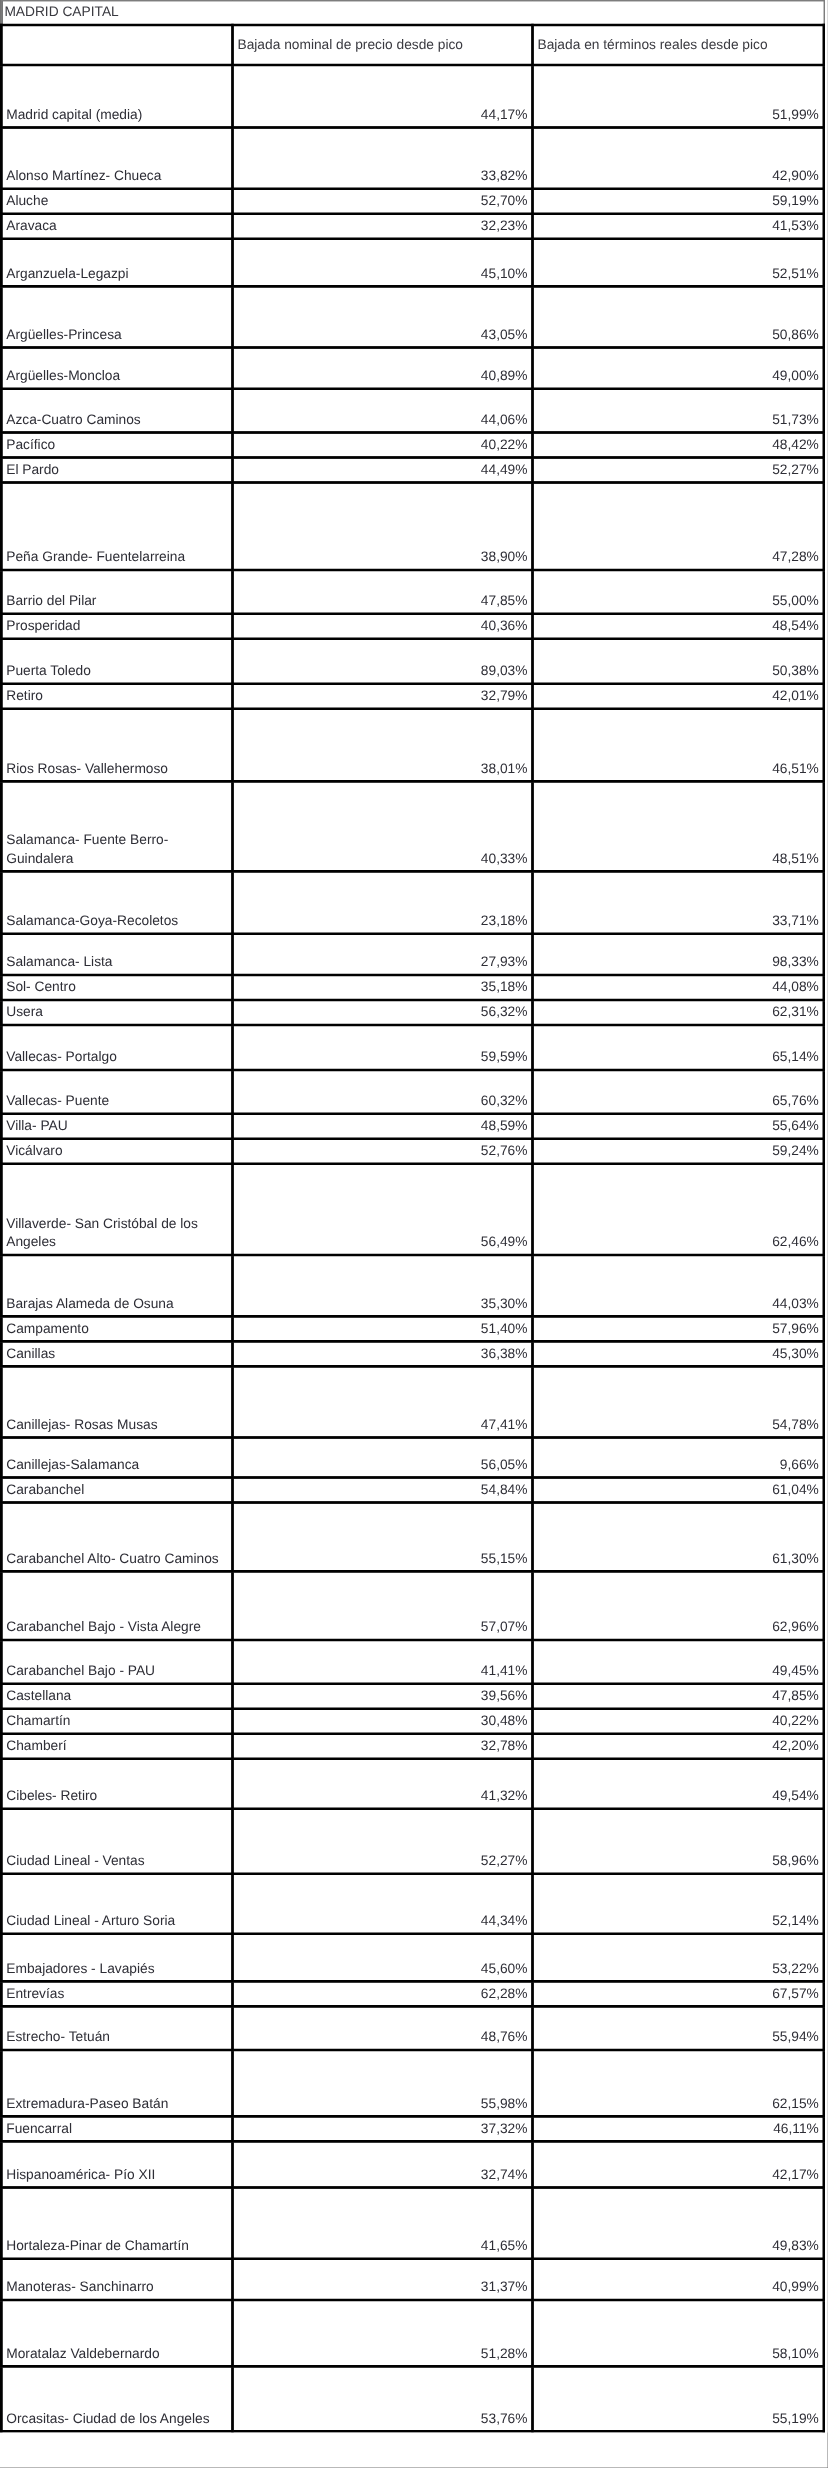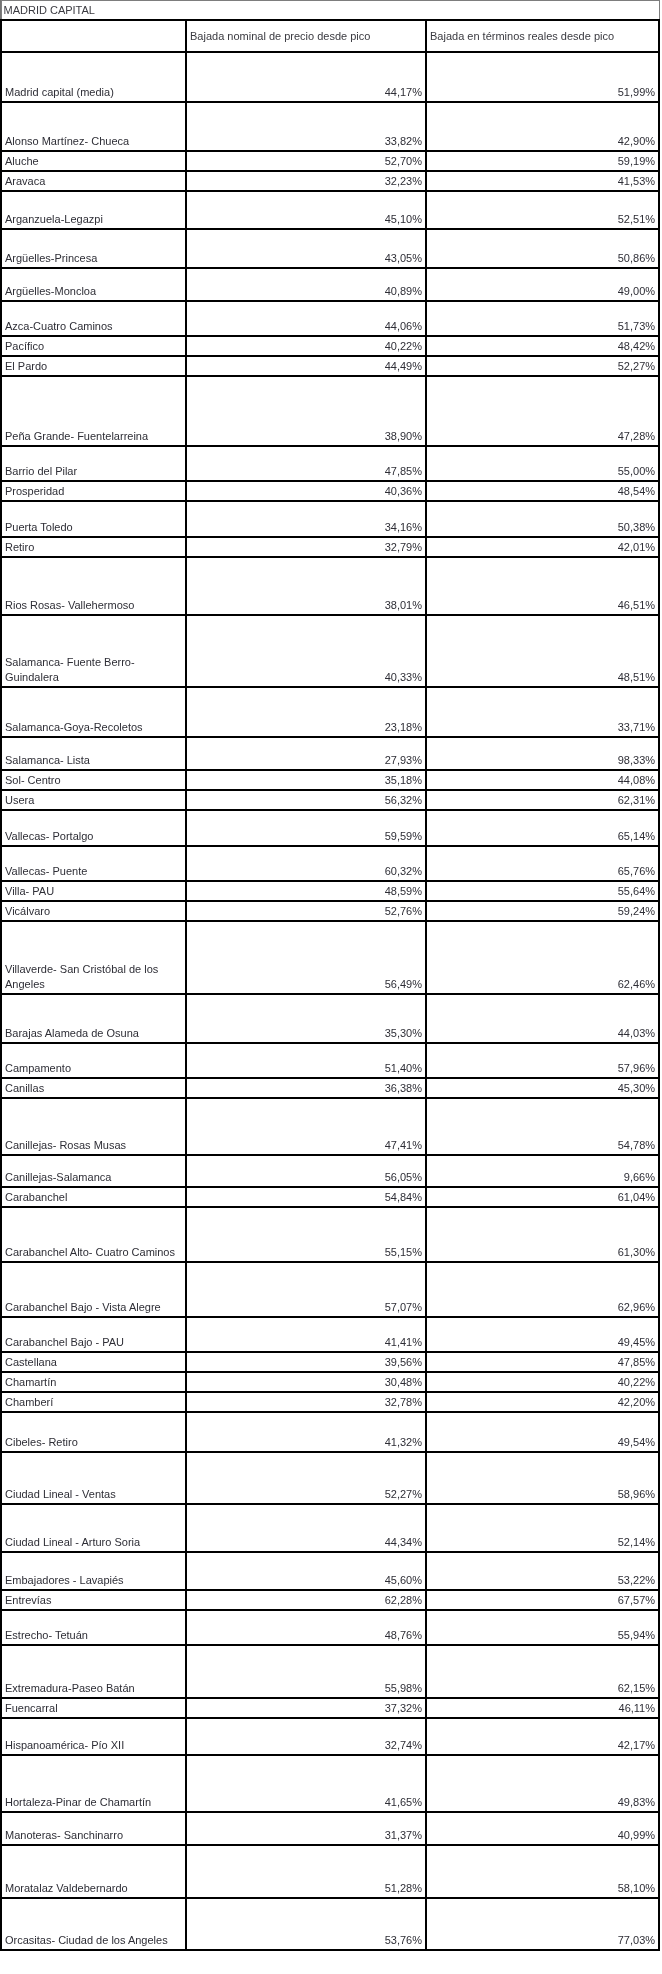--- a/index.html
+++ b/index.html
@@ -94,21 +94,21 @@
         <tr style="height: 20px;">
           <td class="c-label">Aravaca</td>
           <td class="c-val">32,23%</td>
           <td class="c-val">41,53%</td>
         </tr>
         <tr style="height: 38px;">
           <td class="c-label">Arganzuela-Legazpi</td>
           <td class="c-val">45,10%</td>
           <td class="c-val">52,51%</td>
         </tr>
-        <tr style="height: 39px;">
+        <tr style="height: 49px;">
           <td class="c-label">Argüelles-Princesa</td>
           <td class="c-val">43,05%</td>
           <td class="c-val">50,86%</td>
         </tr>
         <tr style="height: 33px;">
           <td class="c-label">Argüelles-Moncloa</td>
           <td class="c-val">40,89%</td>
           <td class="c-val">49,00%</td>
         </tr>
         <tr style="height: 35px;">
@@ -136,21 +136,21 @@
           <td class="c-val">47,85%</td>
           <td class="c-val">55,00%</td>
         </tr>
         <tr style="height: 20px;">
           <td class="c-label">Prosperidad</td>
           <td class="c-val">40,36%</td>
           <td class="c-val">48,54%</td>
         </tr>
         <tr style="height: 36px;">
           <td class="c-label">Puerta Toledo</td>
-          <td class="c-val">34,16%</td>
+          <td class="c-val">89,03%</td>
           <td class="c-val">50,38%</td>
         </tr>
         <tr style="height: 20px;">
           <td class="c-label">Retiro</td>
           <td class="c-val">32,79%</td>
           <td class="c-val">42,01%</td>
         </tr>
         <tr style="height: 58px;">
           <td class="c-label">Rios Rosas- Vallehermoso</td>
           <td class="c-val">38,01%</td>
@@ -204,21 +204,21 @@
         <tr style="height: 73px;">
           <td class="c-label">Villaverde- San Cristóbal de los Angeles</td>
           <td class="c-val">56,49%</td>
           <td class="c-val">62,46%</td>
         </tr>
         <tr style="height: 49px;">
           <td class="c-label">Barajas Alameda de Osuna</td>
           <td class="c-val">35,30%</td>
           <td class="c-val">44,03%</td>
         </tr>
-        <tr style="height: 35px;">
+        <tr style="height: 20px;">
           <td class="c-label">Campamento</td>
           <td class="c-val">51,40%</td>
           <td class="c-val">57,96%</td>
         </tr>
         <tr style="height: 20px;">
           <td class="c-label">Canillas</td>
           <td class="c-val">36,38%</td>
           <td class="c-val">45,30%</td>
         </tr>
         <tr style="height: 57px;">
@@ -322,17 +322,17 @@
           <td class="c-val">40,99%</td>
         </tr>
         <tr style="height: 53px;">
           <td class="c-label">Moratalaz Valdebernardo</td>
           <td class="c-val">51,28%</td>
           <td class="c-val">58,10%</td>
         </tr>
         <tr style="height: 52px;">
           <td class="c-label">Orcasitas- Ciudad de los Angeles</td>
           <td class="c-val">53,76%</td>
-          <td class="c-val">77,03%</td>
+          <td class="c-val">55,19%</td>
         </tr>
       </tbody>
   </table>
 </div>
 
 </body></html>

